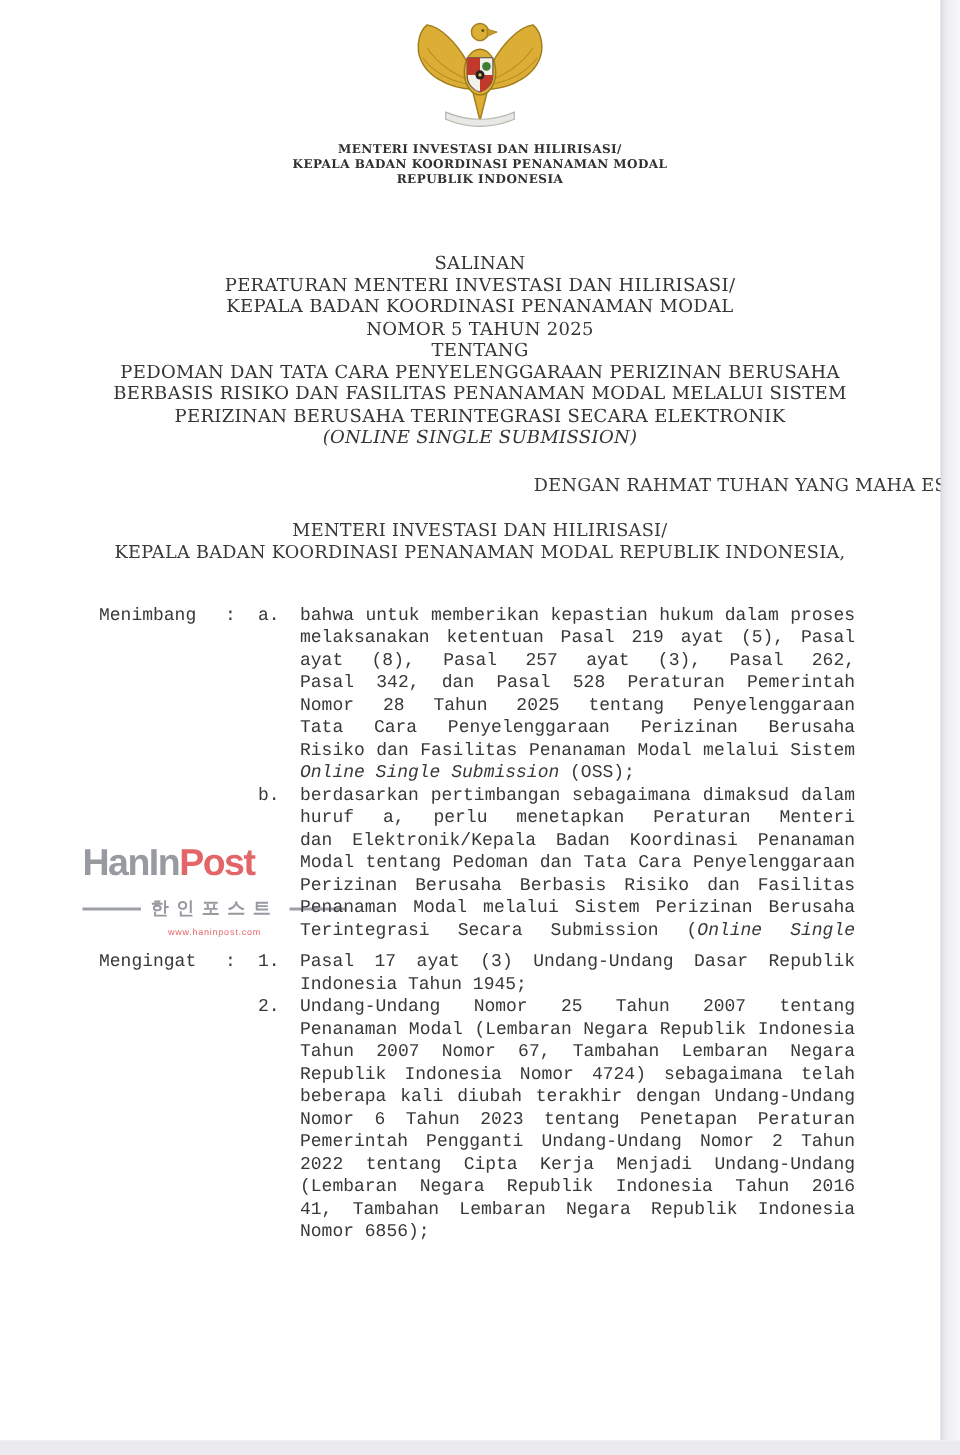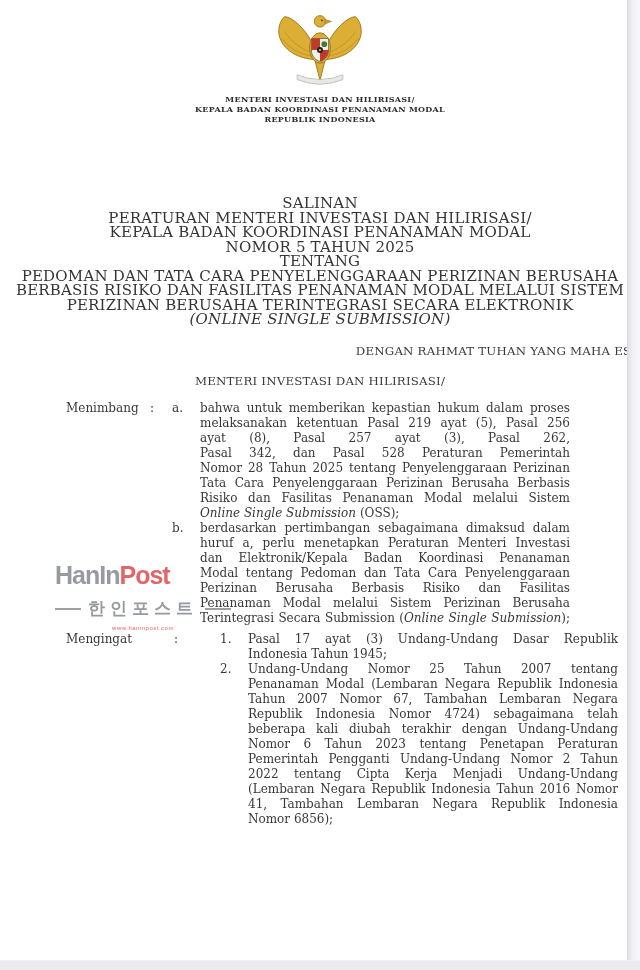--- a/index.html
+++ b/index.html
@@ -12,37 +12,37 @@
   .edge-bottom{position:absolute;left:0;bottom:0;width:100%;height:9px;z-index:3;
         background:#ebebef;border-top:1px solid #f0f0f3;}
   
   .watermark{position:absolute;left:55px;top:556px;width:176px;z-index:1;opacity:.92;
         font-family:"Liberation Sans",sans-serif;}
   .wm-brand{font-size:25px;font-weight:bold;letter-spacing:-1px;line-height:38px;white-space:nowrap;}
   .wm-grey{color:#8f9298;}
   .wm-red{color:#e2585c;}
   .wm-kr{display:flex;align-items:center;margin-top:3px;}
   .wm-rule{flex:1;height:2px;background:#95989d;}
-  .wm-kr-text{padding:0 7px;font-size:17px;letter-spacing:5px;color:#8f9298;font-weight:bold;white-space:nowrap;}
+  .wm-kr-text{padding:0 7px;font-size:12px;letter-spacing:5px;color:#8f9298;font-weight:bold;white-space:nowrap;}
   .wm-url{margin-top:5px;text-align:center;font-size:6px;color:#e2585c;letter-spacing:.5px;}
   
   .content{position:relative;z-index:2;}
   .emblem{display:flex;justify-content:center;padding-top:8px;height:84px;}
   .ministry{margin-top:2px;text-align:center;font-size:8px;font-weight:bold;line-height:10px;
         letter-spacing:.3px;color:#2f2f2f;}
-  .title-block{margin-top:72px;text-align:center;font-size:15px;line-height:14.5px;
+  .title-block{margin-top:44px;text-align:center;font-size:12px;line-height:14.5px;
         letter-spacing:.2px;color:#353535;}
   .title-block div{white-space:nowrap;}
   .it{font-style:italic;}
   .invocation{margin-top:17px;text-align:right;font-size:11.8px;letter-spacing:.2px;line-height:14.5px;}
   .authority{margin-top:16px;text-align:center;font-size:11.8px;line-height:14.5px;letter-spacing:.2px;}
   .authority div{white-space:nowrap;}
-  .clauses{margin-top:12px;font-size:12px;line-height:15px;color:#383838;}
+  .clauses{margin-top:28px;font-size:12px;line-height:15px;color:#383838;font-family:Liberation Mono, monospace;}
   .clause{display:flex;align-items:flex-start;margin-left:66px;width:504px;}
-  .clause.sec2{margin-top:6px;gap:24px;}
+  .clause.sec2{margin-top:6px;}
   .clabel{width:84px;flex:none;}
   .ccolon{width:22px;flex:none;}
   .citems{flex:1;}
   .citem{display:flex;}
   .cmarker{width:28px;flex:none;}
   .ctext{width:370px;flex:none;}
   .tline{text-align:justify;text-align-last:justify;height:15px;overflow:hidden;}
   .tline.last{text-align-last:left;}
 </style>
 </head>
@@ -104,20 +104,21 @@
       <div>PEDOMAN DAN TATA CARA PENYELENGGARAAN PERIZINAN BERUSAHA</div>
       <div>BERBASIS RISIKO DAN FASILITAS PENANAMAN MODAL MELALUI SISTEM</div>
       <div>PERIZINAN BERUSAHA TERINTEGRASI SECARA ELEKTRONIK</div>
       <div class="it">(ONLINE SINGLE SUBMISSION)</div>
     </div>
 
     <div class="invocation">DENGAN RAHMAT TUHAN YANG MAHA ESA</div>
 
     <div class="authority">
       <div>MENTERI INVESTASI DAN HILIRISASI/</div>
+      <div>KEPALA BADAN KOORDINASI PENANAMAN MODAL REPUBLIK INDONESIA,</div>
     </div>
 
     <div class="clauses">
 
       <div class="clause">
         <div class="clabel">Menimbang</div>
         <div class="ccolon">:</div>
         <div class="citems">
           <div class="citem">
             <div class="cmarker">a.</div>

